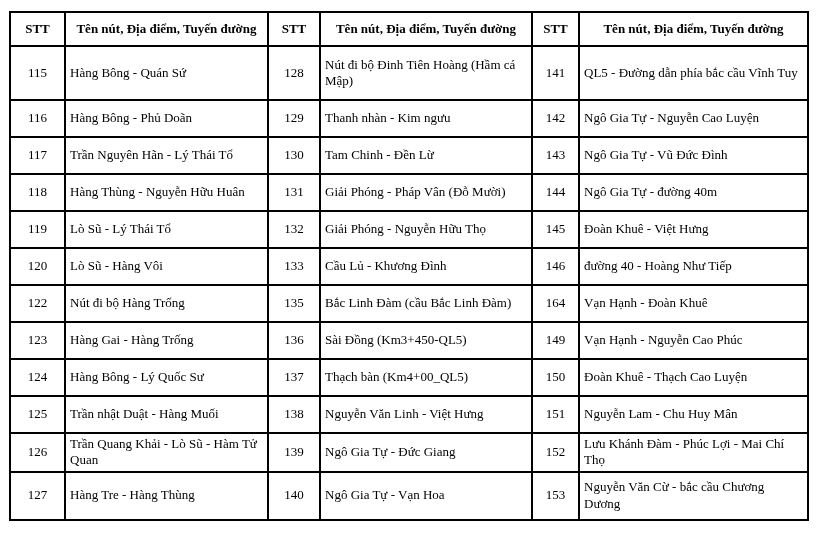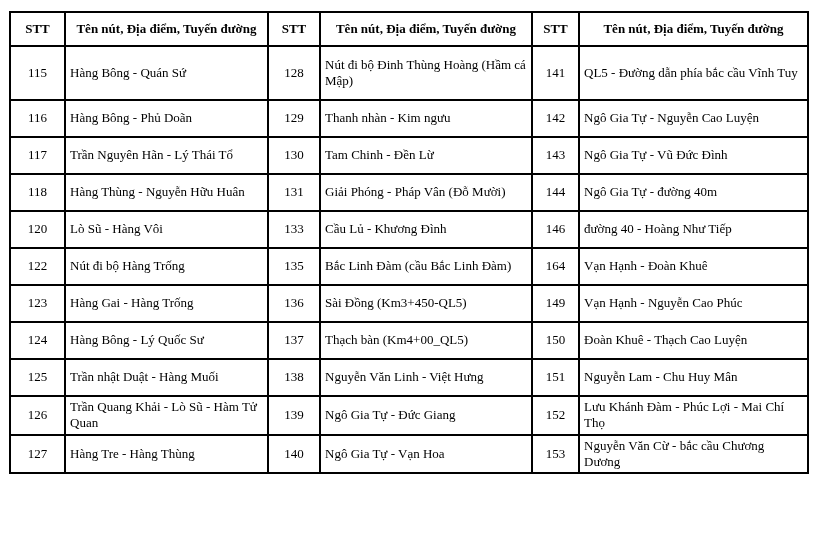--- a/index.html
+++ b/index.html
@@ -75,21 +75,21 @@
         <th>Tên nút, Địa điểm, Tuyến đường</th>
         <th>STT</th>
         <th>Tên nút, Địa điểm, Tuyến đường</th>
       </tr>
     </thead>
     <tbody>
         <tr>
           <td class="stt">115</td>
           <td class="name">Hàng Bông - Quán Sứ</td>
           <td class="stt">128</td>
-          <td class="name">Nút đi bộ Đinh Thùng Hoàng (Hầm cá Mập)</td>
+          <td class="name">Nút đi bộ Đinh Tiên Hoàng (Hầm cá Mập)</td>
           <td class="stt">141</td>
           <td class="name">QL5 - Đường dẫn phía bắc cầu Vĩnh Tuy</td>
         </tr>
         <tr>
           <td class="stt">116</td>
           <td class="name">Hàng Bông - Phủ Doãn</td>
           <td class="stt">129</td>
           <td class="name">Thanh nhàn - Kim ngưu</td>
           <td class="stt">142</td>
           <td class="name">Ngô Gia Tự - Nguyễn Cao Luyện</td>
@@ -102,20 +102,28 @@
           <td class="stt">143</td>
           <td class="name">Ngô Gia Tự - Vũ Đức Đình</td>
         </tr>
         <tr>
           <td class="stt">118</td>
           <td class="name">Hàng Thùng - Nguyễn Hữu Huân</td>
           <td class="stt">131</td>
           <td class="name">Giải Phóng - Pháp Vân (Đỗ Mười)</td>
           <td class="stt">144</td>
           <td class="name">Ngô Gia Tự - đường 40m</td>
+        </tr>
+        <tr>
+          <td class="stt">119</td>
+          <td class="name">Lò Sũ - Lý Thái Tổ</td>
+          <td class="stt">132</td>
+          <td class="name">Giải Phóng - Nguyễn Hữu Thọ</td>
+          <td class="stt">145</td>
+          <td class="name">Đoàn Khuê - Việt Hưng</td>
         </tr>
         <tr>
           <td class="stt">120</td>
           <td class="name">Lò Sũ - Hàng Vôi</td>
           <td class="stt">133</td>
           <td class="name">Cầu Lủ - Khương Đình</td>
           <td class="stt">146</td>
           <td class="name">đường 40 - Hoàng Như Tiếp</td>
         </tr>
         <tr>

